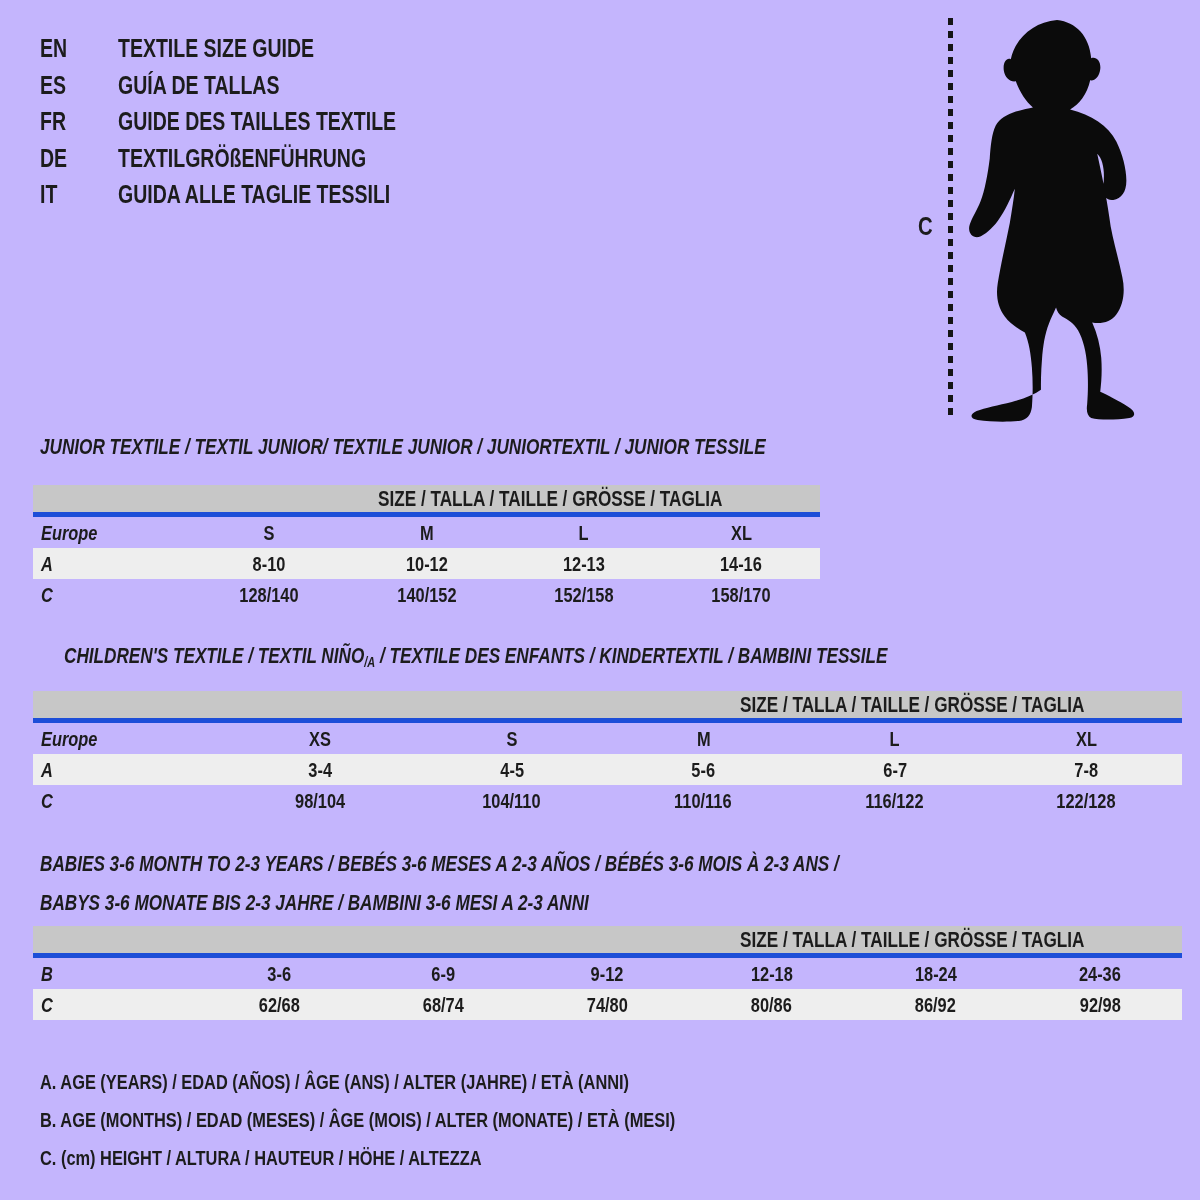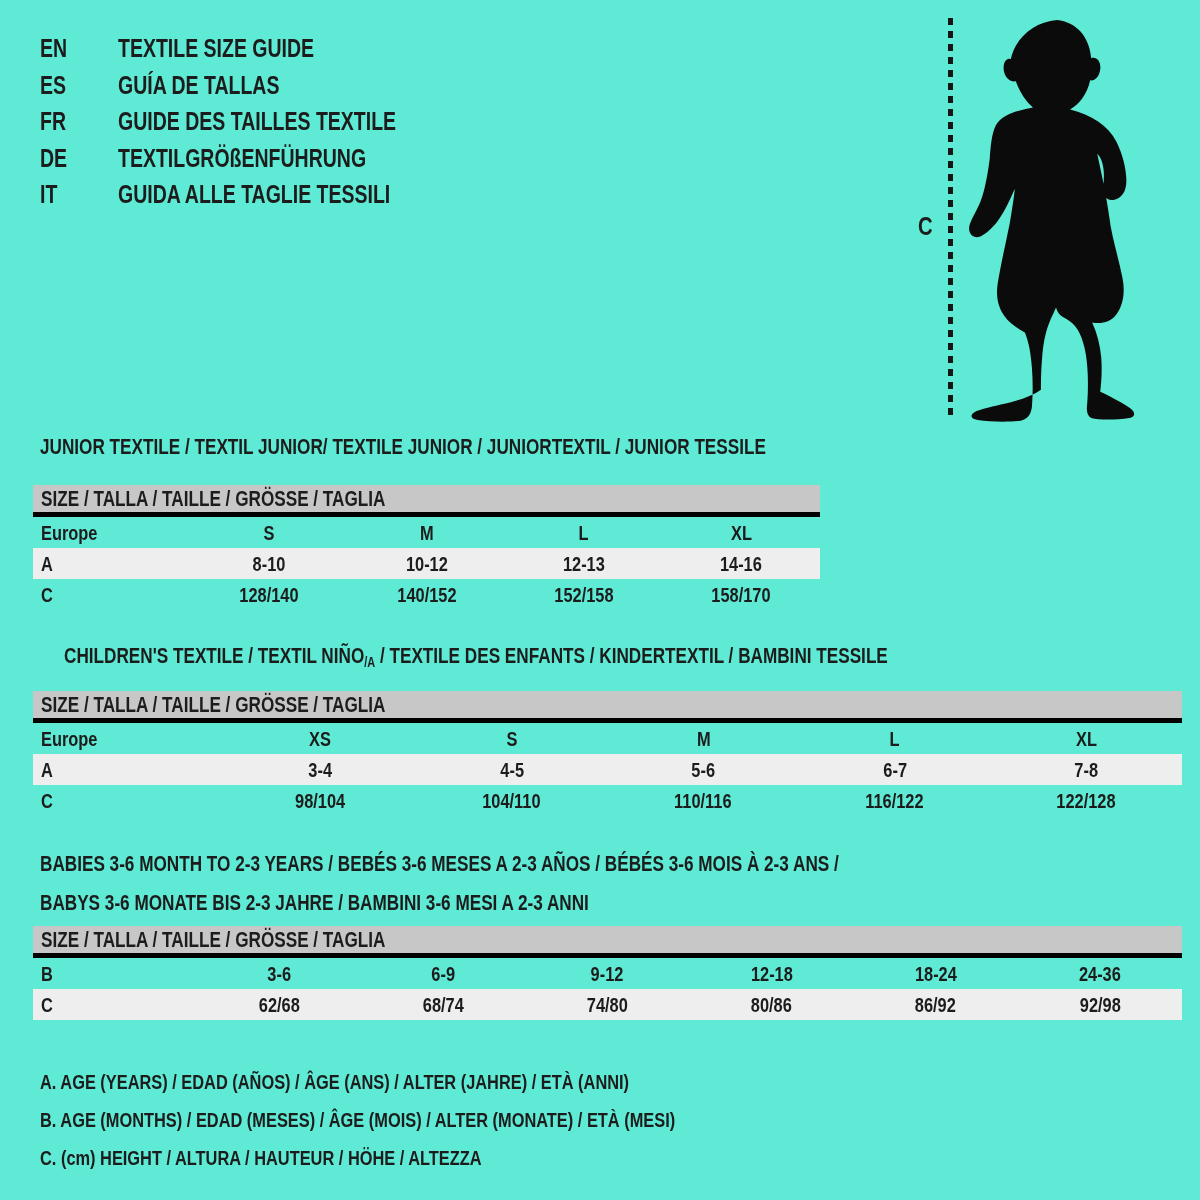--- a/index.html
+++ b/index.html
@@ -1,50 +1,50 @@
 <!DOCTYPE html>
 <html><head>
 <meta charset="utf-8">
 <style>
   html,body{margin:0;padding:0;background:#ffffff;}
   .page{
-    position:relative;width:1200px;height:1200px;background:#5eead4;overflow:hidden;
+    position:relative;width:1200px;height:1200px;background:#c4b5fd;overflow:hidden;
     font-family:"Liberation Sans",sans-serif;font-weight:bold;color:#1c1c1c;
   }
   
   .cx{display:inline-block;transform:scaleX(0.78);transform-origin:50% 50%;white-space:nowrap;}
   .cxl{transform-origin:0 50%;}
 
   
   .langs{position:absolute;left:40px;top:30px;}
   .lang-row{height:36.6px;line-height:36.6px;font-size:25px;}
   .lang-code{display:inline-block;width:78px;}
 
   
   .measure-line{
     position:absolute;left:948px;top:18px;width:5px;height:398px;
     background:repeating-linear-gradient(to bottom,#151515 0 7px,transparent 7px 13px);
   }
   .measure-label{position:absolute;left:905px;top:211px;width:40px;text-align:center;font-size:26px;}
   .toddler{position:absolute;left:958px;top:14px;}
 
   
-  .sec-title{position:absolute;left:40px;font-size:22px;line-height:30px;white-space:nowrap;}
+  .sec-title{position:absolute;left:40px;font-size:22px;line-height:30px;white-space:nowrap;font-style:italic;}
   .sub{font-size:14px;vertical-align:-4px;}
 
   
   table.size-table{position:absolute;left:33px;border-collapse:collapse;table-layout:fixed;}
   table.size-table th{
-    background:#c7c7c7;border-bottom:5px solid #000000;height:27px;
-    text-align:left;padding:0 0 0 8px;font-size:22px;font-weight:bold;line-height:27px;
+    background:#c7c7c7;border-bottom:5px solid #1d4ed8;height:27px;
+    text-align:right;padding:0 0 0 8px;font-size:22px;font-weight:bold;line-height:27px;
   }
   table.size-table td{
     height:31px;text-align:center;padding:0;font-size:21px;line-height:31px;
   }
-  table.size-table td.lbl{text-align:left;padding-left:8px;}
+  table.size-table td.lbl{text-align:left;padding-left:8px;font-style:italic;}
   table.size-table tbody tr:nth-child(2) td{background:#eeeeee;}
   .t-junior{top:485px;width:787px;}
   .t-junior td.lbl{width:110px;}
   .t-children{top:691px;width:1149px;}
   .t-children td.lbl{width:95px;}
   .t-babies{top:926px;width:1149px;}
   .t-babies td.lbl{width:107px;}
 
   
   .legend{position:absolute;left:40px;top:1063px;}

